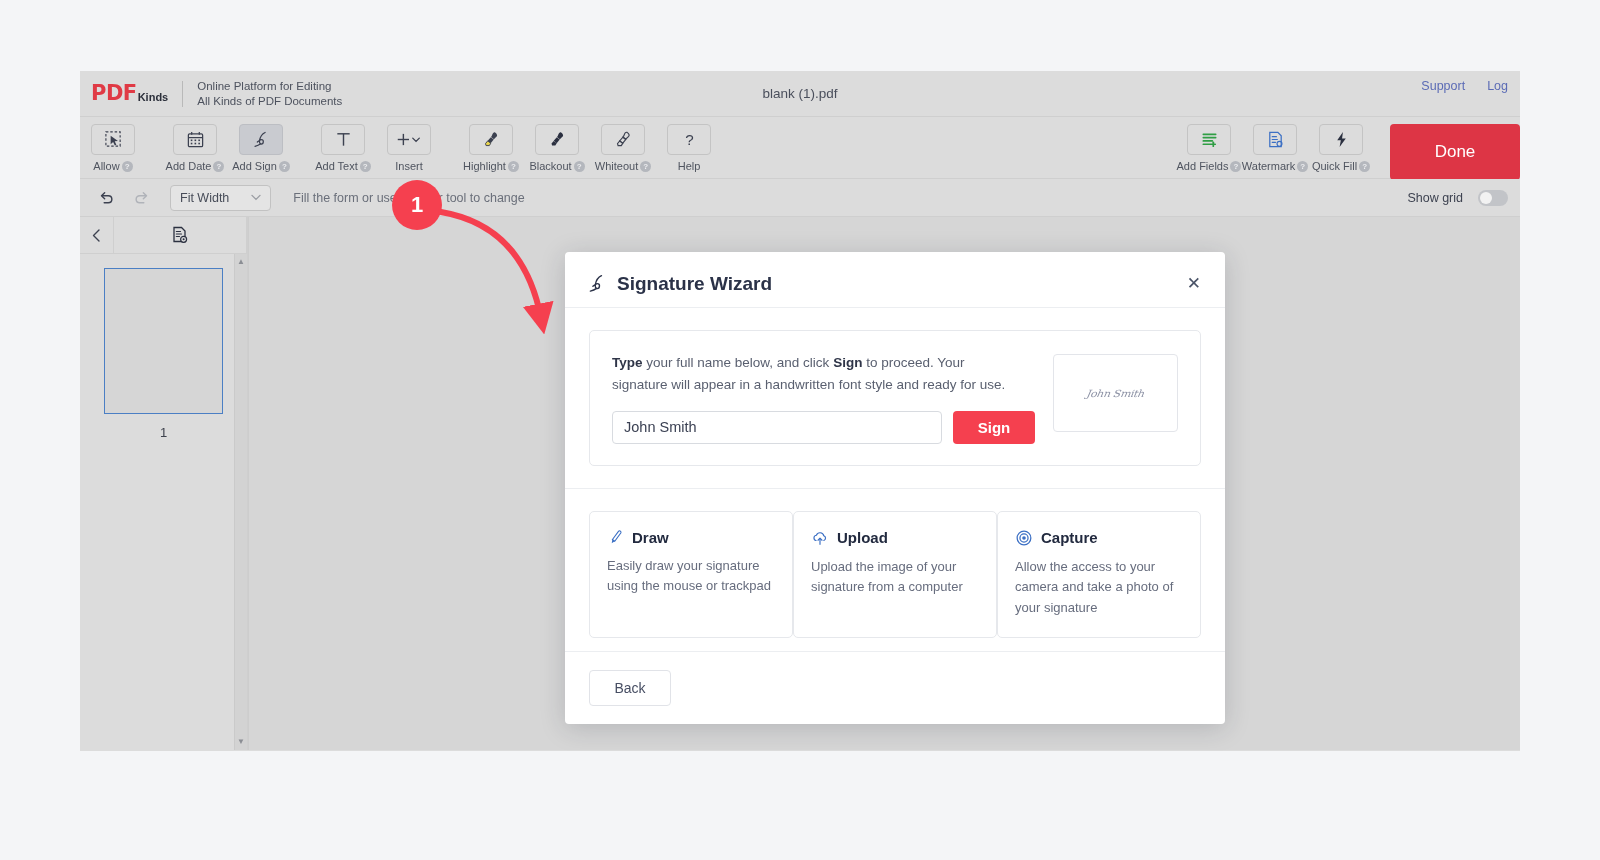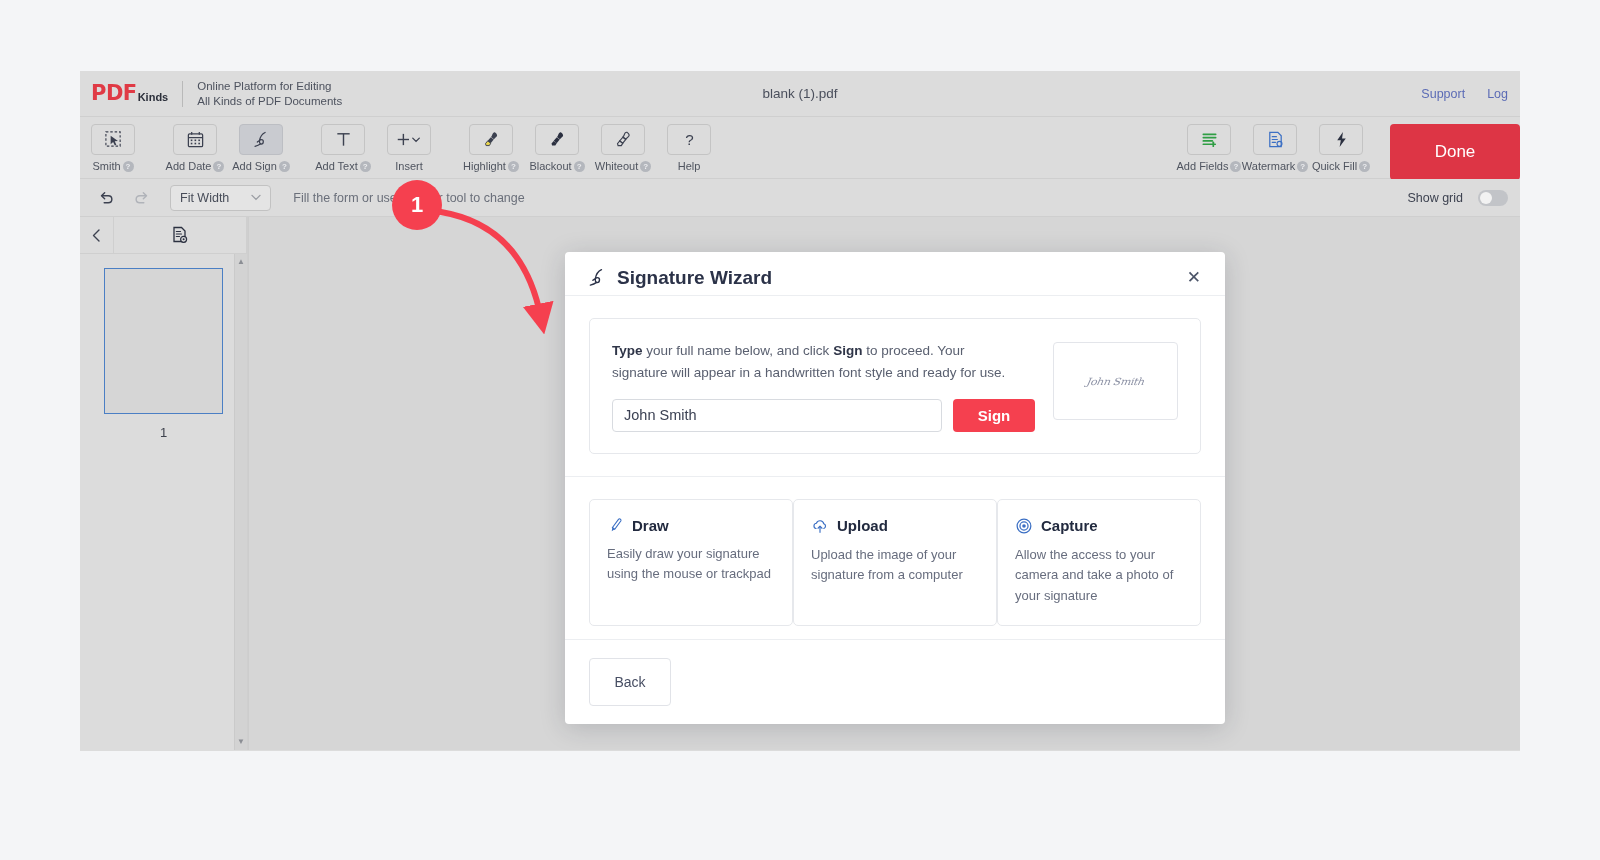--- a/index.html
+++ b/index.html
@@ -46,22 +46,22 @@
   }
   .tagline {
     font-size: 11.5px; color: #4d525e; line-height: 1.28;
   }
   #doc-title {
     position: absolute; left: 0; right: 0; text-align: center;
     font-size: 13.5px; color: #4a4f5c;
     pointer-events: none;
   }
   #brand-right {
-    position: absolute; right: 0; top: 0; height: 46px;
-    display: flex; align-items: center; gap: 22px;
+    position: absolute; right: 0; top: 8px; height: 46px;
+    display: flex; align-items: flex-start; gap: 22px;
     padding-right: 12px;
   }
   #brand-right a {
     font-size: 12.5px; color: #5b6bb5; text-decoration: none;
     white-space: nowrap;
   }
 
   
   #toolbar {
     position: relative;
@@ -235,21 +235,21 @@
     position: absolute;
     left: 485px; top: 181px;
     width: 660px; height: 472px;
     background: #fff;
     border-radius: 4px;
     box-shadow: 0 4px 26px rgba(30,35,50,0.18);
     z-index: 30;
     display: flex; flex-direction: column;
   }
   #modal-header {
-    height: 44px;
+    height: 56px;
     display: flex; align-items: center;
     padding: 8px 20px 0 22px;
     border-bottom: 1px solid #eceef1;
   }
   #modal-title {
     font-size: 19px; color: #2b3248; font-weight: 600;
     display: flex; align-items: center; gap: 9px;
   }
   #modal-close {
     margin-left: auto;
@@ -332,21 +332,21 @@
     margin-top: 10px;
     font-size: 13px; color: #676d7e; line-height: 1.58;
   }
 
   #modal-footer {
     margin-top: auto;
     border-top: 1px solid #eceef1;
     padding: 18px 24px;
   }
   #back-button {
-    width: 82px; height: 48px;
+    width: 82px; height: 36px;
     border: 1px solid #e1e3e8; border-radius: 4px;
     background: #fff;
     font-size: 14px; color: #474e63;
     cursor: pointer;
     font-family: "Liberation Sans", sans-serif;
   }
 
   
   #annotation-layer {
     position: absolute; left: 0; top: 0;
@@ -392,21 +392,21 @@
     <div class="tool-group">
 
       <div class="tool">
         <div class="tool-box">
           <svg width="19" height="19" viewBox="0 0 20 20">
             <rect x="2" y="2" width="15" height="15" fill="none" stroke="#3c4150" stroke-width="1.2" stroke-dasharray="2.6 2"></rect>
             <path d="M7 6 L7 15 L9.6 12.5 L11.4 16.2 L13 15.4 L11.3 11.9 L14.7 11.6 Z" fill="#3c4150"></path>
           </svg>
         </div>
         <div class="tool-label">
-            <span>Smith</span>
+            <span>Allow</span>
             <span class="qmark">?</span>
           </div>
       </div>
       <div class="tool-sep"></div>
 
       <div class="tool">
         <div class="tool-box">
           <svg width="19" height="19" viewBox="0 0 20 20">
             <rect x="2.5" y="4" width="15" height="13.5" rx="1.3" fill="none" stroke="#3c4150" stroke-width="1.3"></rect>
             <line x1="2.5" y1="8" x2="17.5" y2="8" stroke="#3c4150" stroke-width="1.3"></line>

